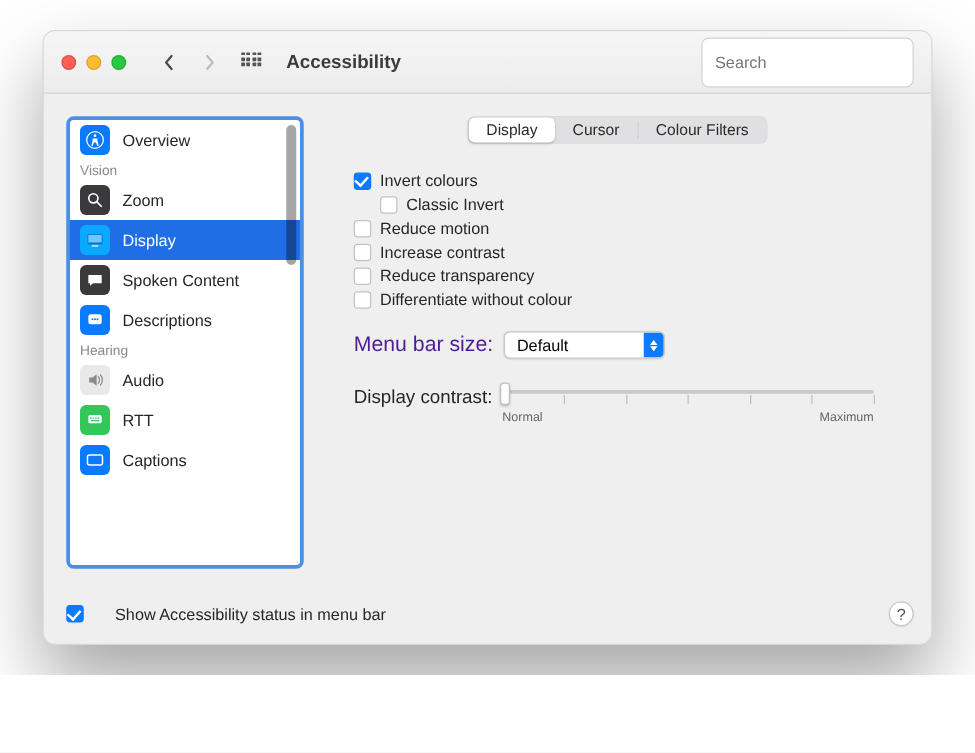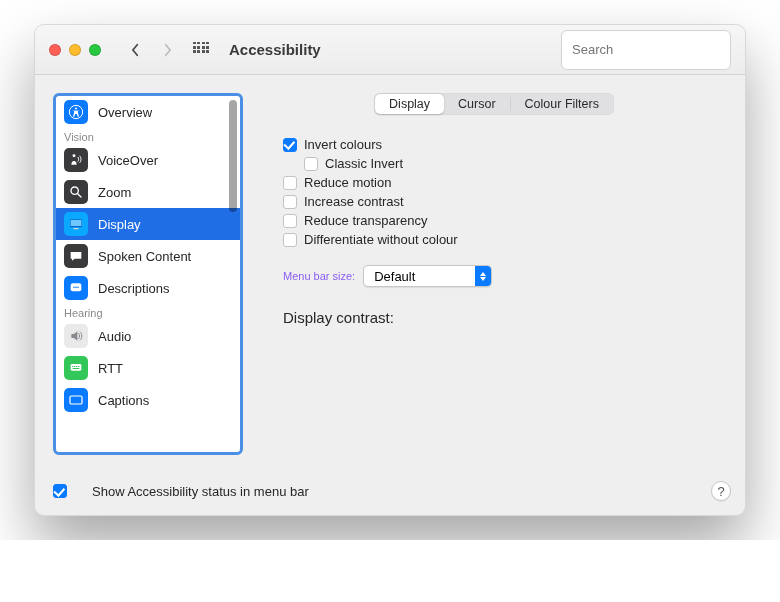--- a/index.html
+++ b/index.html
@@ -35,21 +35,21 @@
 .seg button { border: none; background: transparent; font-size: 12.5px; padding: 0 14px; border-radius: 5px; color: #2a2a2a; position: relative;}
 .seg .sep { width: 1px; background: #cfcfd1; margin: 3px 0;}
 .seg button.active { background: #fff; box-shadow: 0 0.5px 2px rgba(0,0,0,0.2);}
 .opts { padding: 22px 0 18px 22px; display: flex; flex-direction: column; gap: 4px;}
 .cb-row { display: flex; align-items: center; gap: 7px; font-size: 13px; color: #262626;}
 .cb-row.indent { margin-left: 21px; }
 .cb { width: 14px; height: 14px; border-radius: 3px; background: #fff; border: 1px solid #c3c3c3; display: flex; align-items: center; justify-content: center; flex: 0 0 auto;}
 .cb.checked { background: #0a7aff; border-color: #0a7aff; }
 .cb.checked::after { content: ""; width: 8px; height: 5px; border: 2px solid #fff; border-top: none; border-right: none; transform: rotate(-48deg) translate(0px,-1px);}
 .field-row { display: flex; align-items: center; gap: 8px; margin-top: 14px;}
-.field-row label { font-size: 11px; color: #8b5cf6;}
+.field-row label { font-size: 17px; color: #4c1d95;}
 .select { display: flex; align-items: center; height: 22px; border: 0.5px solid #c8c8c8; border-radius: 5px; background: #fff; overflow: hidden; box-shadow: 0 0.5px 1px rgba(0,0,0,0.08);}
 .select span { padding: 0 60px 0 10px; font-size: 13px;}
 .select .step { width: 16px; height: 100%; background: #0a7aff; display: flex; flex-direction: column; justify-content: center; align-items: center; gap: 1px;}
 .select .step::before, .select .step::after { content: ""; width: 0; height: 0; border-left: 3.5px solid transparent; border-right: 3.5px solid transparent;}
 .select .step::before { border-bottom: 4px solid #fff; }
 .select .step::after { border-top: 4px solid #fff; }
 .slider-row { display: flex; align-items: flex-start; gap: 8px; margin-top: 16px;}
 .slider-row label { font-size: 15px; color: #262626; padding-top: 2px;}
 .slider-wrap { flex: 1; display: flex; flex-direction: column; gap: 2px; margin-right: 28px;}
 .slider { position: relative; height: 20px;}
@@ -114,30 +114,20 @@
                 <circle cx="12" cy="12" r="10" fill="none" stroke="#fff" stroke-width="1.5"></circle>
                 <circle cx="12" cy="6.8" r="1.6"></circle>
                 <path d="M6 9.5c4 1 8 1 12 0l-3.3 1.1.6 4.2 1.2 4.1-1.6.5-1.7-4.4h-2.4l-1.7 4.4-1.6-.5 1.2-4.1.6-4.2z"></path>
               </svg>
           </div>
           <span>Overview</span>
         </div>
         <div class="sb-head">Vision</div>
         <div class="sb-item">
           <div class="sb-icon" style="background:#3a3a3c">
-            <svg viewBox="0 0 24 24" fill="#fff">
-                <circle cx="9" cy="5.5" r="2.2"></circle>
-                <path d="M5 19c0-3 1.5-5.5 4-5.5s4 2.5 4 5.5z"></path>
-                <path d="M15 8c1.4 1.2 1.4 4.8 0 6M17.6 6c2.6 2.2 2.6 7.8 0 10" stroke="#fff" stroke-width="1.5" fill="none" stroke-linecap="round"></path>
-              </svg>
-          </div>
-          <span>VoiceOver</span>
-        </div>
-        <div class="sb-item">
-          <div class="sb-icon" style="background:#3a3a3c">
             <svg viewBox="0 0 24 24" fill="none" stroke="#fff" stroke-width="2">
                 <circle cx="10" cy="10" r="5.5"></circle>
                 <path d="M14.5 14.5l5 5" stroke-linecap="round"></path>
               </svg>
           </div>
           <span>Zoom</span>
         </div>
         <div class="sb-item sel">
           <div class="sb-icon" style="background:#0aa8ff">
             <svg viewBox="0 0 24 24" fill="#0f6cd0">
@@ -240,20 +230,37 @@
         <div class="field-row">
           <label>Menu bar size:</label>
           <div class="select">
             <span>Default</span>
             <div class="step"></div>
           </div>
         </div>
 
         <div class="slider-row">
           <label>Display contrast:</label>
+          <div class="slider-wrap">
+            <div class="slider">
+              <div class="track"></div>
+              <div class="tick" style="left:0%"></div>
+              <div class="tick" style="left:16.6%"></div>
+              <div class="tick" style="left:33.3%"></div>
+              <div class="tick" style="left:50%"></div>
+              <div class="tick" style="left:66.6%"></div>
+              <div class="tick" style="left:83.3%"></div>
+              <div class="tick" style="left:100%"></div>
+              <div class="knob" style="left:-2px"></div>
+            </div>
+            <div class="slider-labels">
+              <span>Normal</span>
+              <span>Maximum</span>
+            </div>
+          </div>
         </div>
       </div>
     </div>
   </div>
 
   <div class="footer">
     <div class="cb checked"></div>
     <span>Show Accessibility status in menu bar</span>
     <div class="help">?</div>
   </div>

